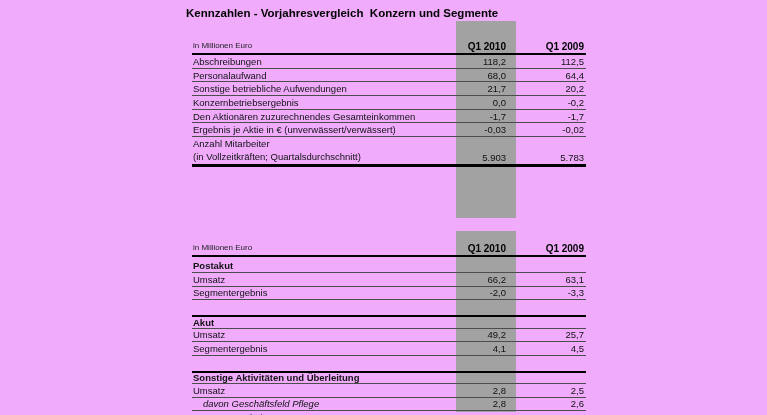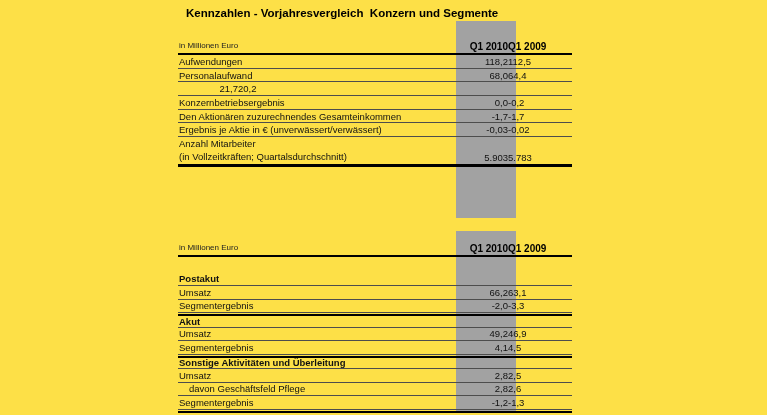--- a/index.html
+++ b/index.html
@@ -1,94 +1,95 @@
 <!DOCTYPE html>
 <html><head>
 <meta charset="utf-8">
 <style>
   * { margin:0; padding:0; box-sizing:border-box; }
   body { background:#fff; }
   .screen {
     position:relative;
     width:767px; height:415px;
-    background:#fde047;
+    background:#f0abfc;
     font-family:"Liberation Sans", sans-serif;
     color:#111;
     overflow:hidden;
   }
   .gray-strip {
     position:absolute;
     left:456px; width:60px;
     background:#a2a2a2;
     z-index:0;
   }
   .strip-1 { top:21px; height:197px; }
   .strip-2 { top:231px; height:181px; }
   .doc-title {
     position:absolute; left:186px; top:7px;
     font-size:11.5px; font-weight:bold; color:#000;
     white-space:pre;
     z-index:2;
   }
   .tbl {
-    position:absolute; left:178px; width:394px;
+    position:absolute; left:192px; width:394px;
     z-index:1;
   }
   .tbl-1 { top:40px; border-bottom:3px solid #000; }
   .tbl-2 { top:243px; border-bottom:2.5px solid #000; padding-bottom:1.5px; }
 
   .row { display:flex; align-items:center; height:13.7px; border-bottom:1px solid #4d4d4d; }
   .tbl-2 .row { height:13.5px; }
 
   .hdr { height:15px; border-bottom:2.2px solid #000; align-items:flex-end; }
   .hdr .lbl { font-size:8px; padding-bottom:2px; color:#222; }
   .hdr .c10, .hdr .c09 { font-size:10px; font-weight:bold; padding-bottom:1px; color:#000; }
 
   .lbl { flex:1; font-size:9.5px; line-height:11px; padding-left:1px; white-space:nowrap; }
-  .c10 { width:60px; text-align:right; font-size:9.5px; padding-right:0; }
-  .c09 { width:64px; font-size:9.5px; padding-right:2px; }
+  .c10 { width:60px; text-align:right; font-size:9.5px; padding-right:16px; }
+  .c09 { width:64px; text-align:right; font-size:9.5px; padding-right:2px; }
 
   .row-tall { height:27px; border-bottom:none; align-items:flex-end; }
   .row-tall .lbl { line-height:12.5px; padding-bottom:1px; }
   .row-tall .c10, .row-tall .c09 { padding-bottom:1px; }
 
-  .row-section { border-top:2.2px solid #000; margin-top:1px; height:16px; }
-  .tbl-2 .row-first-section { border-top:none; margin-top:16px; height:13.5px; }
+  .row-section { border-top:2.2px solid #000; margin-top:15px; height:16px; }
+  .tbl-2 .row-first-section { border-top:none; margin-top:3px; height:13.5px; }
   .row-section .lbl { font-weight:bold; }
 
-  .indent .lbl { padding-left:11px; }
+  .indent .lbl { padding-left:11px;font-style:italic; }
 </style>
 </head>
 <body>
 
 <div class="screen">
 
   <div class="gray-strip strip-1"></div>
   <div class="gray-strip strip-2"></div>
 
   <div class="doc-title">Kennzahlen - Vorjahresvergleich  Konzern und Segmente</div>
 
   <div class="tbl tbl-1">
     <div class="row hdr">
       <div class="lbl">in Millionen Euro</div>
       <div class="c10">Q1 2010</div>
       <div class="c09">Q1 2009</div>
     </div>
 
     <div class="row">
-      <div class="lbl">Aufwendungen</div>
+      <div class="lbl">Abschreibungen</div>
       <div class="c10">118,2</div>
       <div class="c09">112,5</div>
     </div>
     <div class="row">
       <div class="lbl">Personalaufwand</div>
       <div class="c10">68,0</div>
       <div class="c09">64,4</div>
     </div>
     <div class="row">
+      <div class="lbl">Sonstige betriebliche Aufwendungen</div>
       <div class="c10">21,7</div>
       <div class="c09">20,2</div>
     </div>
     <div class="row">
       <div class="lbl">Konzernbetriebsergebnis</div>
       <div class="c10">0,0</div>
       <div class="c09">-0,2</div>
     </div>
     <div class="row">
       <div class="lbl">Den Aktionären zuzurechnendes Gesamteinkommen</div>
@@ -134,21 +135,21 @@
     </div>
 
     <div class="row row-section">
       <div class="lbl">Akut</div>
       <div class="c10"></div>
       <div class="c09"></div>
     </div>
     <div class="row">
       <div class="lbl">Umsatz</div>
       <div class="c10">49,2</div>
-      <div class="c09">46,9</div>
+      <div class="c09">25,7</div>
     </div>
     <div class="row">
       <div class="lbl">Segmentergebnis</div>
       <div class="c10">4,1</div>
       <div class="c09">4,5</div>
     </div>
 
     <div class="row row-section">
       <div class="lbl">Sonstige Aktivitäten und Überleitung</div>
       <div class="c10"></div>

